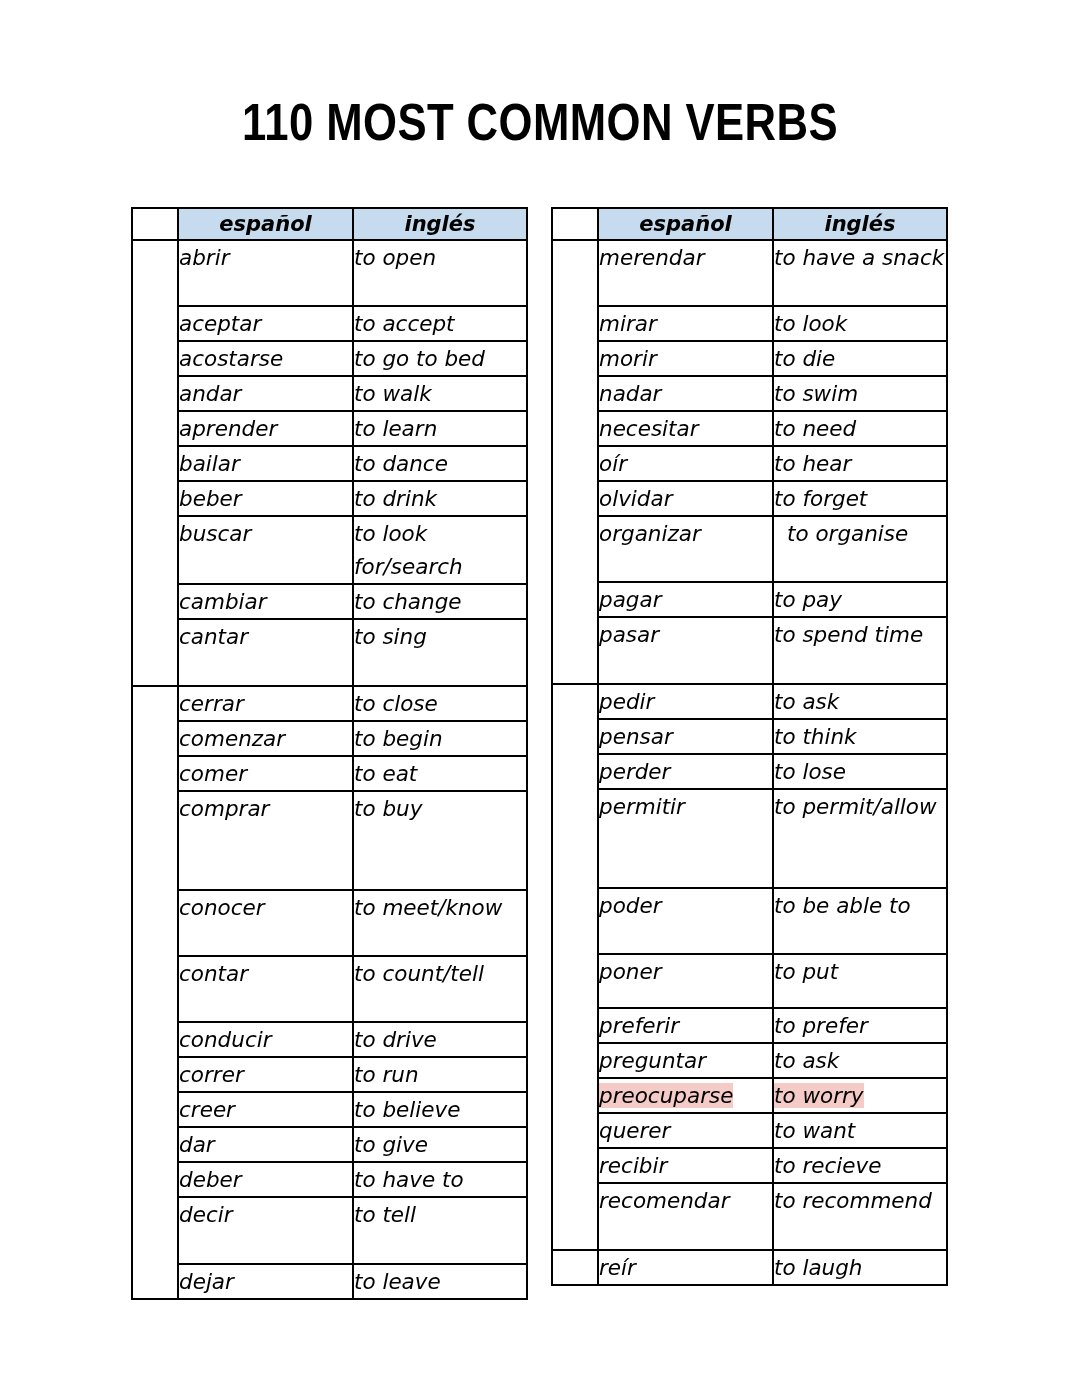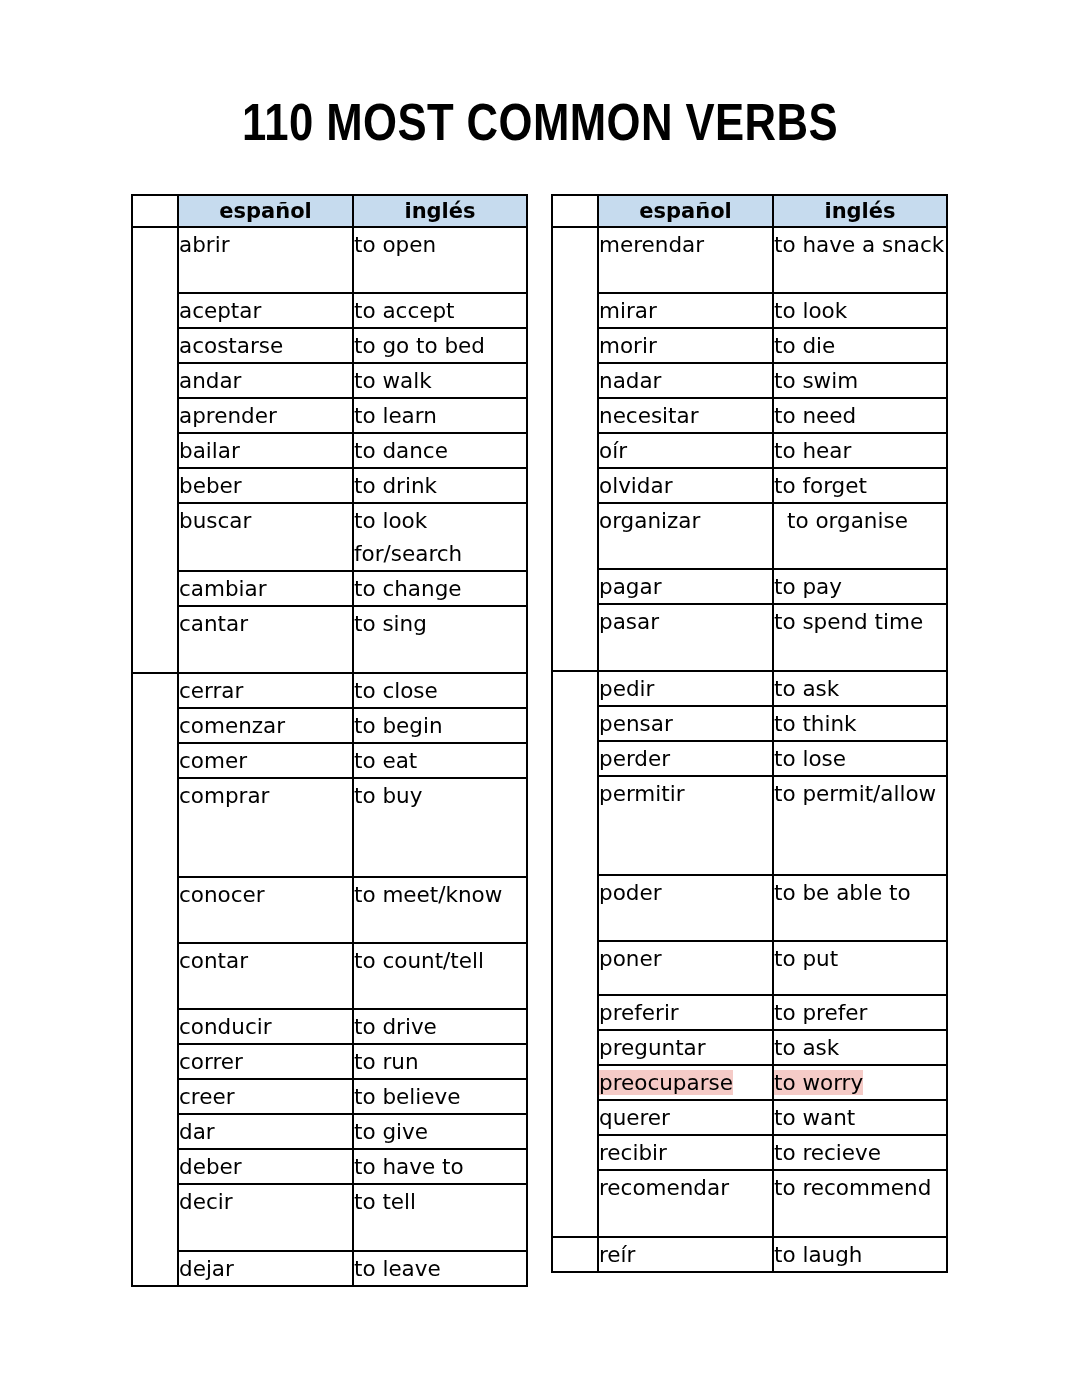--- a/index.html
+++ b/index.html
@@ -36,21 +36,22 @@
   
   #tables {
     position: absolute;
     top: 194px;
     left: 0;
     width: 1080px;
     height: 1070px;
   }
   .vtable {
     position: absolute;
-    top: 0;
+    top: 13px;
+    font-style: italic;
   }
   #table-left  { left: 131px; }
   #table-right { left: 551px; }
 
   table.verbs {
     border-collapse: collapse;
     table-layout: fixed;
   }
   table.verbs td, table.verbs th {
     border: 2px solid #000000;

